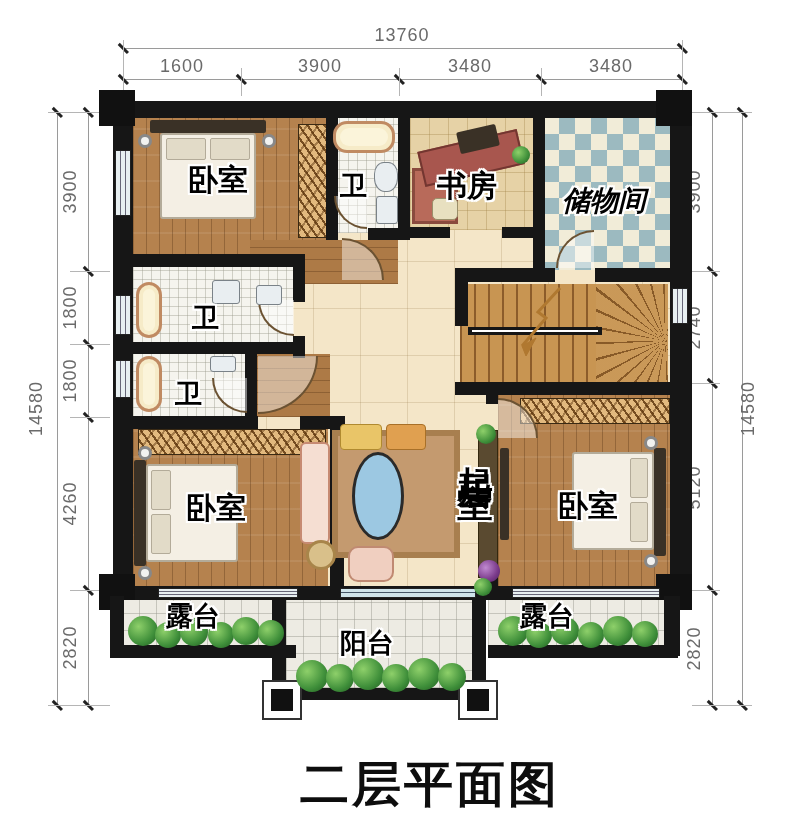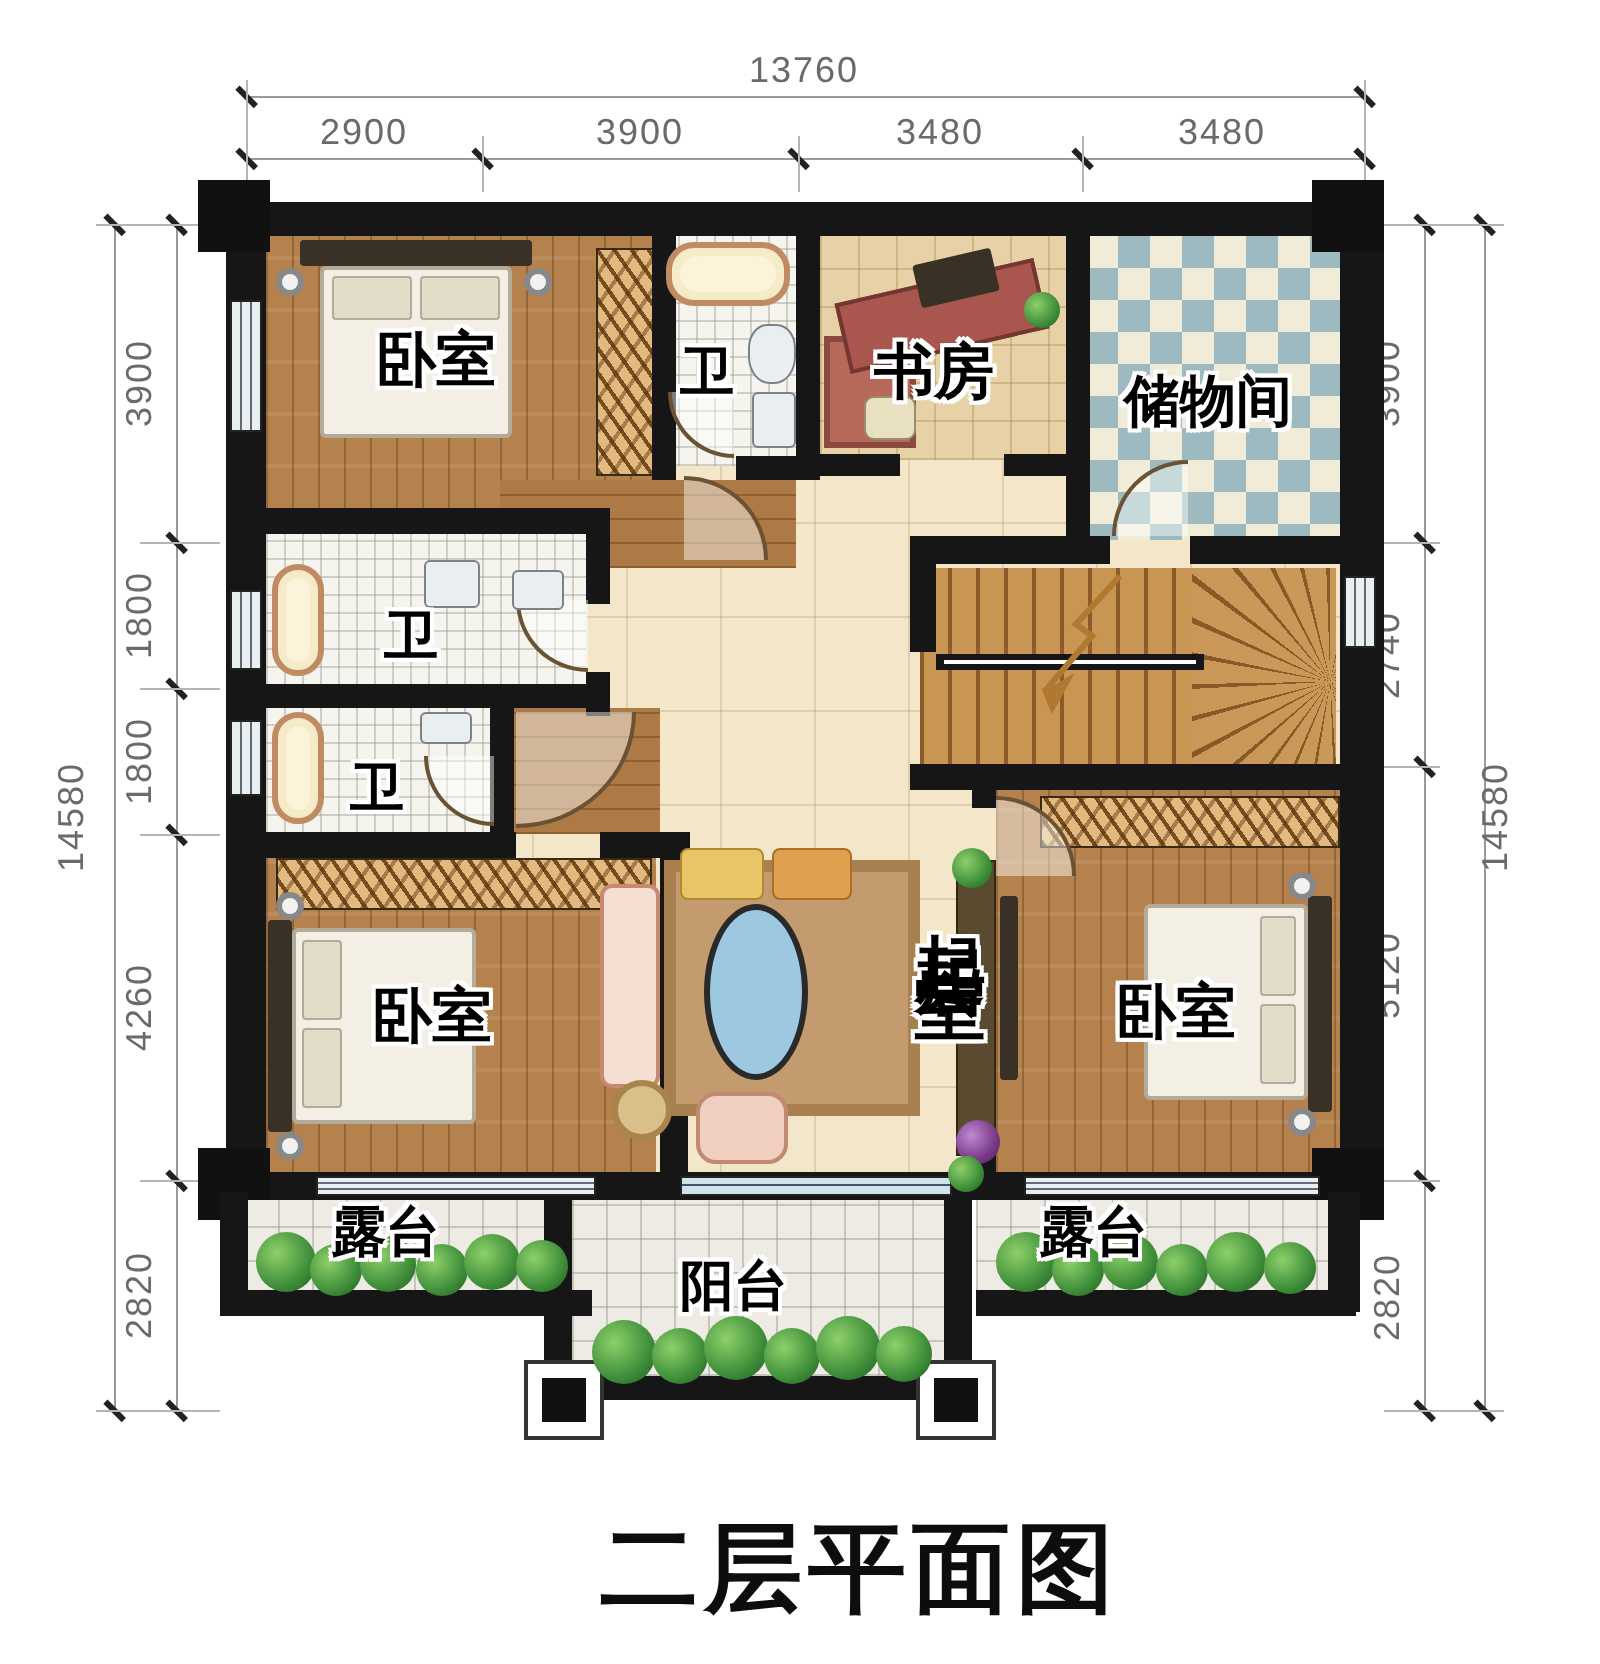--- a/index.html
+++ b/index.html
@@ -73,21 +73,21 @@
 </style>
 </head>
 <body>
 
 <div class="canvas">
 
   <div class="dimtext" style="left:352px;top:25px;width:100px;">13760</div>
   <div class="dimline" style="left:123px;top:48px;width:559px;height:1px;"></div>
   <div class="tick" style="left:117px;top:47px;"></div>
   <div class="tick" style="left:676px;top:47px;"></div>
-  <div class="dimtext" style="left:132px;top:56px;width:100px;">2900</div>
+  <div class="dimtext" style="left:132px;top:56px;width:100px;">1600</div>
   <div class="dimtext" style="left:270px;top:56px;width:100px;">3900</div>
   <div class="dimtext" style="left:420px;top:56px;width:100px;">3480</div>
   <div class="dimtext" style="left:561px;top:56px;width:100px;">3480</div>
   <div class="dimline" style="left:123px;top:79px;width:559px;height:1px;"></div>
   <div class="tick" style="left:117px;top:78px;"></div>
   <div class="tick" style="left:235px;top:78px;"></div>
   <div class="tick" style="left:393px;top:78px;"></div>
   <div class="tick" style="left:535px;top:78px;"></div>
   <div class="tick" style="left:676px;top:78px;"></div>
   <div class="extline" style="left:123px;top:40px;width:1px;height:56px;"></div>
@@ -290,21 +290,21 @@
   <span class="plant" style="left:296px;top:660px;width:32px;height:32px;"></span>
   <span class="plant" style="left:326px;top:664px;width:28px;height:28px;"></span>
   <span class="plant" style="left:352px;top:658px;width:32px;height:32px;"></span>
   <span class="plant" style="left:382px;top:664px;width:28px;height:28px;"></span>
   <span class="plant" style="left:408px;top:658px;width:32px;height:32px;"></span>
   <span class="plant" style="left:438px;top:663px;width:28px;height:28px;"></span>
 
   <div class="label" style="left:188px;top:160px;font-size:30px;">卧室</div>
   <div class="label" style="left:340px;top:168px;font-size:27px;">卫</div>
   <div class="label" style="left:437px;top:166px;font-size:30px;">书房</div>
-  <div class="label" style="left:562px;top:182px;font-size:28px;">储物间</div>
+  <div class="label" style="left:562px;top:182px;font-size:28px;font-style:italic;">储物间</div>
   <div class="label" style="left:192px;top:300px;font-size:27px;">卫</div>
   <div class="label" style="left:175px;top:376px;font-size:27px;">卫</div>
   <div class="label vlabel" style="left:450px;top:438px;font-size:36px;">起居室</div>
   <div class="label" style="left:186px;top:488px;font-size:30px;">卧室</div>
   <div class="label" style="left:558px;top:486px;font-size:30px;">卧室</div>
   <div class="label" style="left:166px;top:598px;font-size:27px;">露台</div>
   <div class="label" style="left:340px;top:625px;font-size:27px;">阳台</div>
   <div class="label" style="left:520px;top:598px;font-size:27px;">露台</div>
 
 

